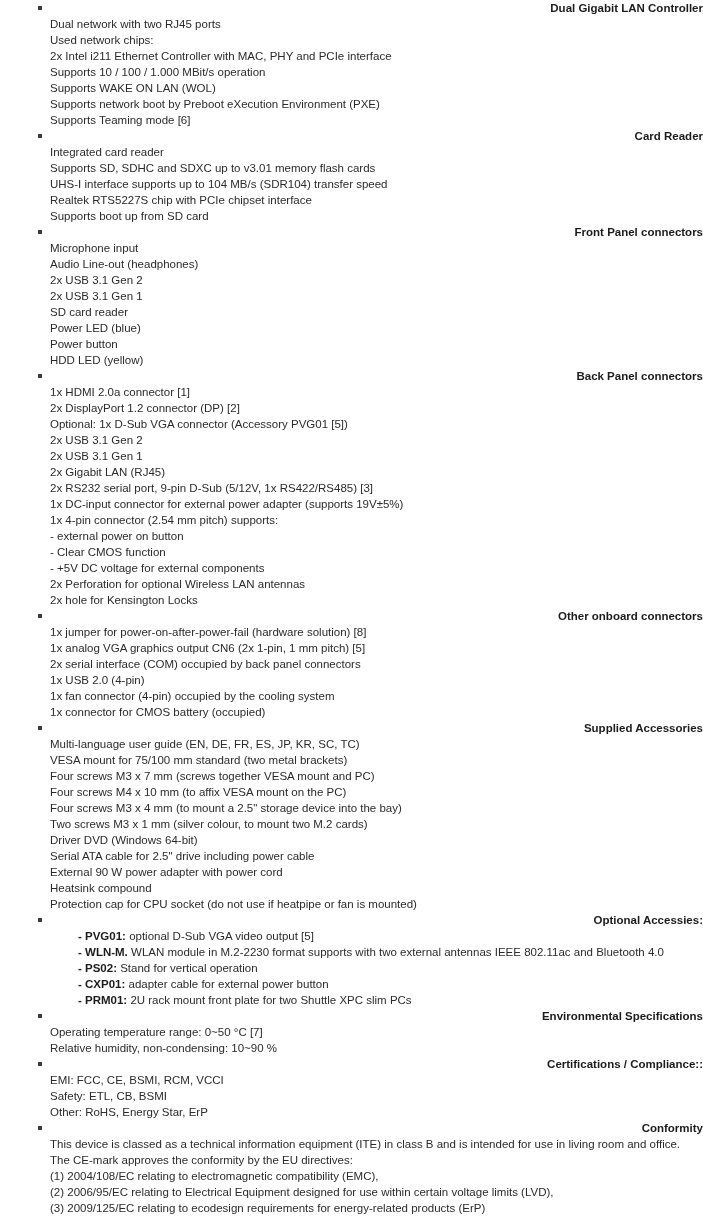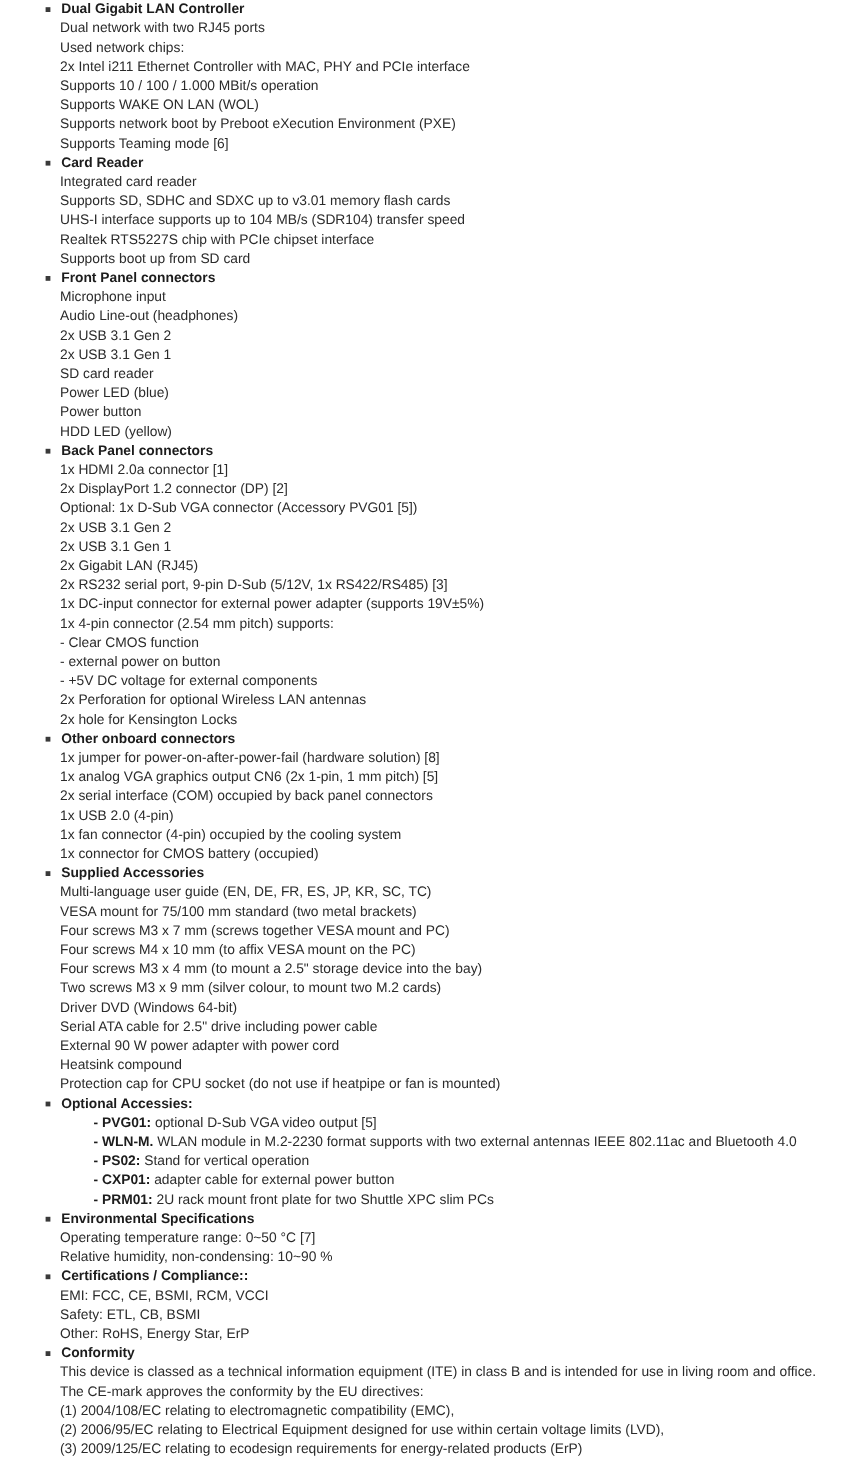--- a/index.html
+++ b/index.html
@@ -24,20 +24,21 @@
   }
   .group-head {
     position: relative;
     font-size: 11.5px;
     font-weight: bold;
     line-height: 16px;
     height: 16px;
     color: #1c1c1c;
     padding-left: 51px;
     white-space: nowrap;
+    text-align: right;
   }
   .group-head .bullet-icon {
     position: absolute;
     left: 38px;
     top: 6px;
     width: 4px;
     height: 4px;
     background: #3a3a3a;
     display: block;
   }
@@ -100,43 +101,43 @@
       <div class="group-head"><span class="bullet-icon"></span><span>Back Panel connectors</span></div>
       <div class="spec-line">1x HDMI 2.0a connector [1]</div>
       <div class="spec-line">2x DisplayPort 1.2 connector (DP) [2]</div>
       <div class="spec-line">Optional: 1x D-Sub VGA connector (Accessory PVG01 [5])</div>
       <div class="spec-line">2x USB 3.1 Gen 2</div>
       <div class="spec-line">2x USB 3.1 Gen 1</div>
       <div class="spec-line">2x Gigabit LAN (RJ45)</div>
       <div class="spec-line">2x RS232 serial port, 9-pin D-Sub (5/12V, 1x RS422/RS485) [3]</div>
       <div class="spec-line">1x DC-input connector for external power adapter (supports 19V±5%)</div>
       <div class="spec-line">1x 4-pin connector (2.54 mm pitch) supports:</div>
+      <div class="spec-line">- external power on button</div>
       <div class="spec-line">- Clear CMOS function</div>
-      <div class="spec-line">- external power on button</div>
       <div class="spec-line">- +5V DC voltage for external components</div>
       <div class="spec-line">2x Perforation for optional Wireless LAN antennas</div>
       <div class="spec-line">2x hole for Kensington Locks</div>
     </div>
     <div class="spec-group">
       <div class="group-head"><span class="bullet-icon"></span><span>Other onboard connectors</span></div>
       <div class="spec-line">1x jumper for power-on-after-power-fail (hardware solution) [8]</div>
       <div class="spec-line">1x analog VGA graphics output CN6 (2x 1-pin, 1 mm pitch) [5]</div>
       <div class="spec-line">2x serial interface (COM) occupied by back panel connectors</div>
       <div class="spec-line">1x USB 2.0 (4-pin)</div>
       <div class="spec-line">1x fan connector (4-pin) occupied by the cooling system</div>
       <div class="spec-line">1x connector for CMOS battery (occupied)</div>
     </div>
     <div class="spec-group">
       <div class="group-head"><span class="bullet-icon"></span><span>Supplied Accessories</span></div>
       <div class="spec-line">Multi-language user guide (EN, DE, FR, ES, JP, KR, SC, TC)</div>
       <div class="spec-line">VESA mount for 75/100 mm standard (two metal brackets)</div>
       <div class="spec-line">Four screws M3 x 7 mm (screws together VESA mount and PC)</div>
       <div class="spec-line">Four screws M4 x 10 mm (to affix VESA mount on the PC)</div>
       <div class="spec-line">Four screws M3 x 4 mm (to mount a 2.5" storage device into the bay)</div>
-      <div class="spec-line">Two screws M3 x 9 mm (silver colour, to mount two M.2 cards)</div>
+      <div class="spec-line">Two screws M3 x 1 mm (silver colour, to mount two M.2 cards)</div>
       <div class="spec-line">Driver DVD (Windows 64-bit)</div>
       <div class="spec-line">Serial ATA cable for 2.5" drive including power cable</div>
       <div class="spec-line">External 90 W power adapter with power cord</div>
       <div class="spec-line">Heatsink compound</div>
       <div class="spec-line">Protection cap for CPU socket (do not use if heatpipe or fan is mounted)</div>
     </div>
     <div class="spec-group">
       <div class="group-head"><span class="bullet-icon"></span><span>Optional Accessies:</span></div>
       <div class="spec-line dash"><b>- PVG01:</b><span> optional D-Sub VGA video output [5]</span></div>
       <div class="spec-line dash"><b>- WLN-M.</b><span> WLAN module in M.2-2230 format supports with two external antennas IEEE 802.11ac and Bluetooth 4.0</span></div>

